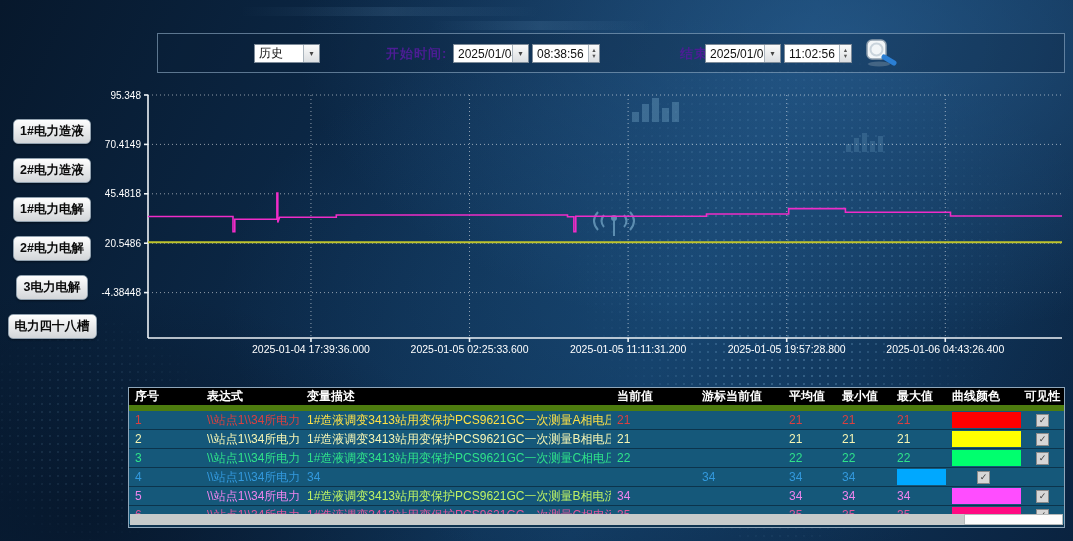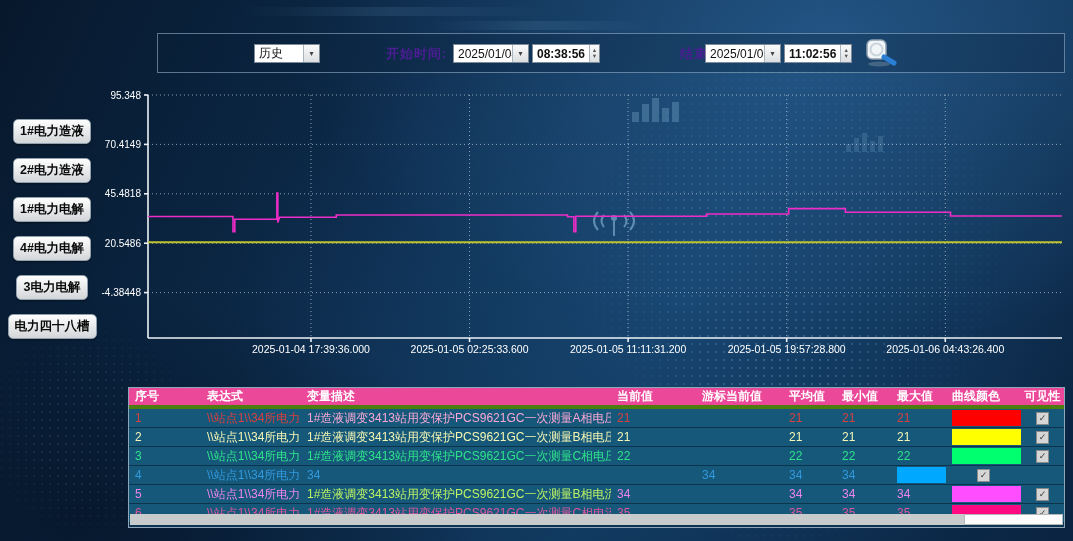--- a/index.html
+++ b/index.html
@@ -27,42 +27,42 @@
     border:1px solid rgba(160,190,215,.55);background:rgba(10,32,58,.28);}
   #toolbar .lbl{position:absolute;top:11px;color:#4c1d95;font-size:13px;font-weight:bold;letter-spacing:1px;}
   .combo{position:absolute;top:10px;height:19px;background:#fff;border:1px solid #7d8b99;
     display:flex;align-items:center;font-size:12px;color:#111;box-sizing:border-box;}
   .combo .txt{flex:1;padding:12px 4px;white-space:nowrap;overflow:hidden;}
   .combo .arrow{width:15px;align-self:stretch;border-left:1px solid #aab4bd;
     background:linear-gradient(#fafafa,#dcdfe2);display:flex;align-items:center;justify-content:center;
     font-size:8px;color:#444;}
   .spinbox{position:absolute;top:10px;height:19px;background:#fff;border:1px solid #7d8b99;
     display:flex;align-items:center;font-size:12px;color:#111;box-sizing:border-box;}
-  .spinbox .txt{flex:1;padding:4px 4px;font-weight:bold;}
+  .spinbox .txt{flex:1;padding:4px 4px;}
   .spinbox .spin{width:13px;align-self:stretch;border-left:1px solid #aab4bd;background:linear-gradient(#fafafa,#dcdfe2);
     display:flex;flex-direction:column;align-items:center;justify-content:center;line-height:1;}
   .spinbox .spin span{font-size:5.5px;color:#555;}
   #search-btn{position:absolute;left:706px;top:3px;width:38px;height:32px;background:transparent;border:none;cursor:pointer;padding:0;}
   
   #sidebar{position:absolute;left:8px;top:119px;width:88px;display:flex;flex-direction:column;gap:14px;align-items:center;}
   .side-btn{min-width:72px;padding:3px 6px;border-radius:5px;border:1px solid #90a0ae;
     background:linear-gradient(#fefefe,#d3d6d9);color:#0b0b0b;font-size:12.5px;font-weight:bold;
     font-family:"Liberation Sans",sans-serif;box-shadow:0 1px 2px rgba(0,0,0,.4);white-space:nowrap;cursor:pointer;}
   
   #chart-svg{position:absolute;left:0;top:0;width:1073px;height:380px;}
   #chart-svg .grid{stroke:rgba(255,255,255,.55);stroke-width:1;stroke-dasharray:1 3;}
   #chart-svg .axis{stroke:#eef3f7;stroke-width:1.6;}
   #chart-svg text{fill:#fff;font-family:"Liberation Sans",sans-serif;}
   #chart-svg .ylab{font-size:10px;text-anchor:end;}
   #chart-svg .xlab{font-size:10.5px;text-anchor:middle;}
   
   #data-table{position:absolute;left:128px;top:387px;width:937px;height:141px;box-sizing:border-box;
     border:1px solid rgba(185,205,222,.75);background:#0e3350;}
   .trow,.thead{display:grid;grid-template-columns:72px 100px 310px 85px 87px 53px 55px 55px 75px 43px;}
-  .thead{height:17px;background:#ec4899;border-bottom:4px solid #4d7c0f;}
+  .thead{height:17px;background:#000000;border-bottom:6px solid #4d7c0f;}
   .thead .tc{color:#fff;font-weight:bold;font-size:12px;line-height:17px;}
   .trow{height:18px;background:#15587a;border-bottom:1px solid rgba(9,40,62,.75);}
   .tc{padding-left:6px;font-size:12px;line-height:18px;white-space:nowrap;overflow:hidden;box-sizing:border-box;}
   .swatch{margin:1px 2px 1px 0;height:16px;width:72px;}
   .c9{display:flex;align-items:center;justify-content:center;padding-left:0;}
   .cb{width:11px;height:11px;background:#d6d6d6;border:1px solid #8a8a8a;font-size:9px;line-height:10px;
       color:#3a3a3a;text-align:center;display:inline-block;}
   #hscroll{position:absolute;left:1px;bottom:2px;width:933px;height:11px;background:#c7cbcb;}
   #hscroll .thumb{position:absolute;right:0;top:0;width:99px;height:11px;background:#fdfdfd;border:1px solid #b5b9b9;box-sizing:border-box;}
 </style>
@@ -139,21 +139,21 @@
       <circle cx="12.5" cy="12.5" r="6" fill="none" stroke="#c9d4dc" stroke-width="2"></circle>
       <line x1="20" y1="20" x2="30" y2="26" stroke="#2b7fd4" stroke-width="5" stroke-linecap="round"></line>
     </svg>
   </button>
 </div>
 
 <div id="sidebar">
     <button class="side-btn">1#电力造液</button>
     <button class="side-btn">2#电力造液</button>
     <button class="side-btn">1#电力电解</button>
-    <button class="side-btn">4#电力电解</button>
+    <button class="side-btn">2#电力电解</button>
     <button class="side-btn">3电力电解</button>
     <button class="side-btn">电力四十八槽</button>
   </div>
 
 <svg id="chart-svg">
     <line x1="148" y1="95" x2="1062" y2="95" class="grid"></line>
     <line x1="144" y1="95" x2="148" y2="95" class="axis"></line>
     <text x="141" y="98.5" class="ylab">95.348</text>
     <line x1="148" y1="144.39944638314526" x2="1062" y2="144.39944638314526" class="grid"></line>
     <line x1="144" y1="144.39944638314526" x2="148" y2="144.39944638314526" class="axis"></line>
@@ -198,21 +198,21 @@
       <div class="tc c5">平均值</div>
       <div class="tc c6">最小值</div>
       <div class="tc c7">最大值</div>
       <div class="tc c8">曲线颜色</div>
       <div class="tc c9">可见性</div>
     </div>
   <div>
       <div class="trow">
         <div class="tc c0" style="color: rgb(217, 64, 64);">1</div>
         <div class="tc c1" style="color: rgb(217, 64, 64);">\\站点1\\34所电力…</div>
-        <div class="tc c2" style="color: #f9a8d4;">1#造液调变3413站用变保护PCS9621GC一次测量A相电压</div>
+        <div class="tc c2" style="color: #fde047;">1#造液调变3413站用变保护PCS9621GC一次测量A相电压</div>
         <div class="tc c3" style="color: rgb(217, 64, 64);">21</div>
         <div class="tc c4" style="color: rgb(217, 64, 64);"></div>
         <div class="tc c5" style="color: rgb(217, 64, 64);">21</div>
         <div class="tc c6" style="color: rgb(217, 64, 64);">21</div>
         <div class="tc c7" style="color: rgb(217, 64, 64);">21</div>
         <div class="tc c8">
           <div class="swatch" style="background: rgb(255, 0, 0);"></div>
         </div>
         <div class="tc c9">
           <span class="cb">✓</span>

